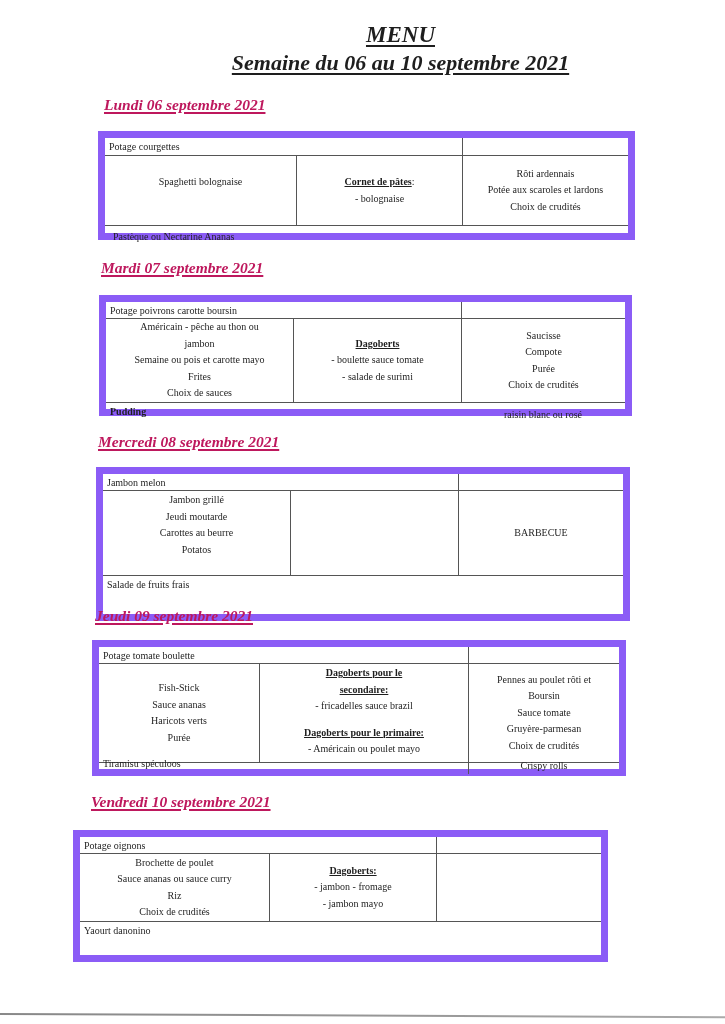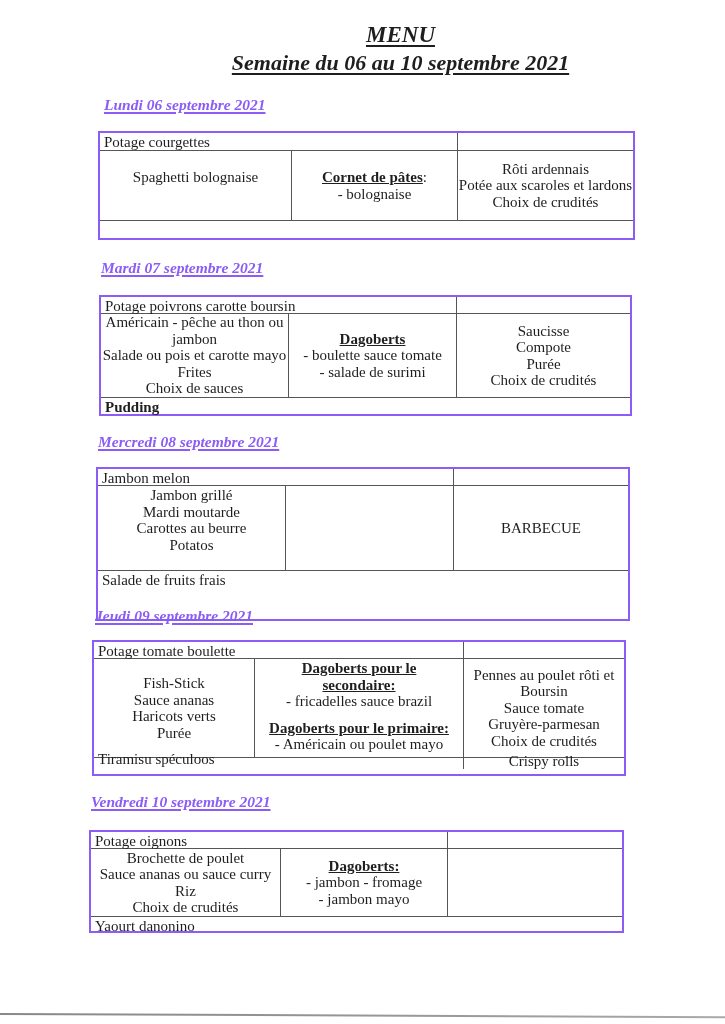--- a/index.html
+++ b/index.html
@@ -15,25 +15,25 @@
       position: absolute; left: 0; width: 725px; text-align: center;
       font-weight: bold; font-style: italic; text-decoration: underline;
       text-decoration-thickness: 2px; text-underline-offset: 3px;
     }
     .title-main { top: 22px; font-size: 23px; left: 38px; }
     .title-sub { top: 50px; font-size: 22px; left: 38px; }
 
     .day-heading {
       position: absolute; font-weight: bold; font-style: italic;
       text-decoration: underline; text-decoration-thickness: 1.5px;
-      text-underline-offset: 2px; font-size: 15.5px; color: #8b5cf6;
+      text-underline-offset: 2px; font-size: 15.5px; color: #be185d;
     }
 
     .menu {
-      position: absolute; border: 2px solid #8b5cf6; font-size: 15px; line-height: 16.5px;
+      position: absolute; border: 7px solid #8b5cf6; font-size: 10px; line-height: 16.5px;
     }
     .row { position: absolute; left: 0; right: 0; border-bottom: 1px solid #555; }
     .row.last { border-bottom: none; }
     .cell { position: absolute; top: 0; bottom: 0; }
     .cell.vline { border-left: 1px solid #555; }
     .left-text { padding-left: 4px; padding-top: 1px; white-space: nowrap; }
     .center {
       display: flex; flex-direction: column; align-items: center; justify-content: center;
       text-align: center; white-space: nowrap;
     }
@@ -66,64 +66,66 @@
       <div><span class="u">Cornet de pâtes</span><span>:</span></div>
       <div>- bolognaise</div>
     </div>
     <div class="cell vline center" style="left:357px;right:0;">
       <div>Rôti ardennais</div>
       <div>Potée aux scaroles et lardons</div>
       <div>Choix de crudités</div>
     </div>
   </div>
   <div class="row last" style="top:88px;height:20px;">
+    <div class="cell left-text" style="left:4px;width:300px;padding-top:3px;">Pastèque ou Nectarine Ananas</div>
   </div>
 </div>
 
 <div class="day-heading" style="left:101px;top:259px;">Mardi 07 septembre 2021</div>
 <div class="menu" style="left:99px;top:295px;width:533px;height:121px;">
   <div class="row" style="top:0;height:17px;">
     <div class="cell left-text" style="left:0;width:355px;">Potage poivrons carotte boursin</div>
     <div class="cell vline" style="left:355px;right:0;"></div>
   </div>
   <div class="row" style="top:17px;height:84px;">
     <div class="cell center" style="left:0;width:187px;">
       <div>Américain - pêche au thon ou</div>
       <div>jambon</div>
-      <div>Salade ou pois et carotte mayo</div>
+      <div>Semaine ou pois et carotte mayo</div>
       <div>Frites</div>
       <div>Choix de sauces</div>
     </div>
     <div class="cell vline center" style="left:187px;width:168px;">
       <div class="u">Dagoberts</div>
       <div>- boulette sauce tomate</div>
       <div>- salade de surimi</div>
     </div>
     <div class="cell vline center" style="left:355px;right:0;">
       <div>Saucisse</div>
       <div>Compote</div>
       <div>Purée</div>
       <div>Choix de crudités</div>
     </div>
   </div>
   <div class="row last" style="top:101px;height:19px;">
     <div class="cell left-text" style="left:0;width:300px;font-weight:bold;">Pudding</div>
+    <div class="cell center" style="left:355px;right:0;padding-top:5px;">raisin blanc ou rosé</div>
   </div>
 </div>
 
 <div class="day-heading" style="left:98px;top:433px;">Mercredi 08 septembre 2021</div>
 <div class="menu" style="left:96px;top:467px;width:534px;height:154px;">
   <div class="row" style="top:0;height:17px;">
     <div class="cell left-text" style="left:0;width:355px;">Jambon melon</div>
     <div class="cell vline" style="left:355px;right:0;"></div>
   </div>
   <div class="row" style="top:17px;height:85px;">
     <div class="cell center top" style="left:0;width:187px;padding-top:1px;">
       <div>Jambon grillé</div>
-      <div>Mardi moutarde</div>
+      <div>Jeudi moutarde</div>
       <div>Carottes au beurre</div>
       <div>Potatos</div>
     </div>
     <div class="cell vline" style="left:187px;width:168px;"></div>
     <div class="cell vline center" style="left:355px;right:0;">
       <div>BARBECUE</div>
     </div>
   </div>
   <div class="row last" style="top:102px;height:18px;">
     <div class="cell left-text" style="left:0;width:355px;">Salade de fruits frais</div>
@@ -159,21 +161,21 @@
       <div>Choix de crudités</div>
     </div>
   </div>
   <div class="row last" style="top:108px;height:19px;">
     <div class="cell left-text" style="left:0;width:369px;">Tiramisu spéculoos</div>
     <div class="cell vline center" style="left:369px;right:0;padding-top:3px;">Crispy rolls</div>
   </div>
 </div>
 
 <div class="day-heading" style="left:91px;top:793px;">Vendredi 10 septembre 2021</div>
-<div class="menu" style="left:89px;top:830px;width:535px;height:103px;">
+<div class="menu" style="left:73px;top:830px;width:535px;height:132px;">
   <div class="row" style="top:0;height:17px;">
     <div class="cell left-text" style="left:0;width:356px;">Potage oignons</div>
     <div class="cell vline" style="left:356px;right:0;"></div>
   </div>
   <div class="row" style="top:17px;height:68px;">
     <div class="cell center" style="left:0;width:189px;">
       <div>Brochette de poulet</div>
       <div>Sauce ananas ou sauce curry</div>
       <div>Riz</div>
       <div>Choix de crudités</div>

